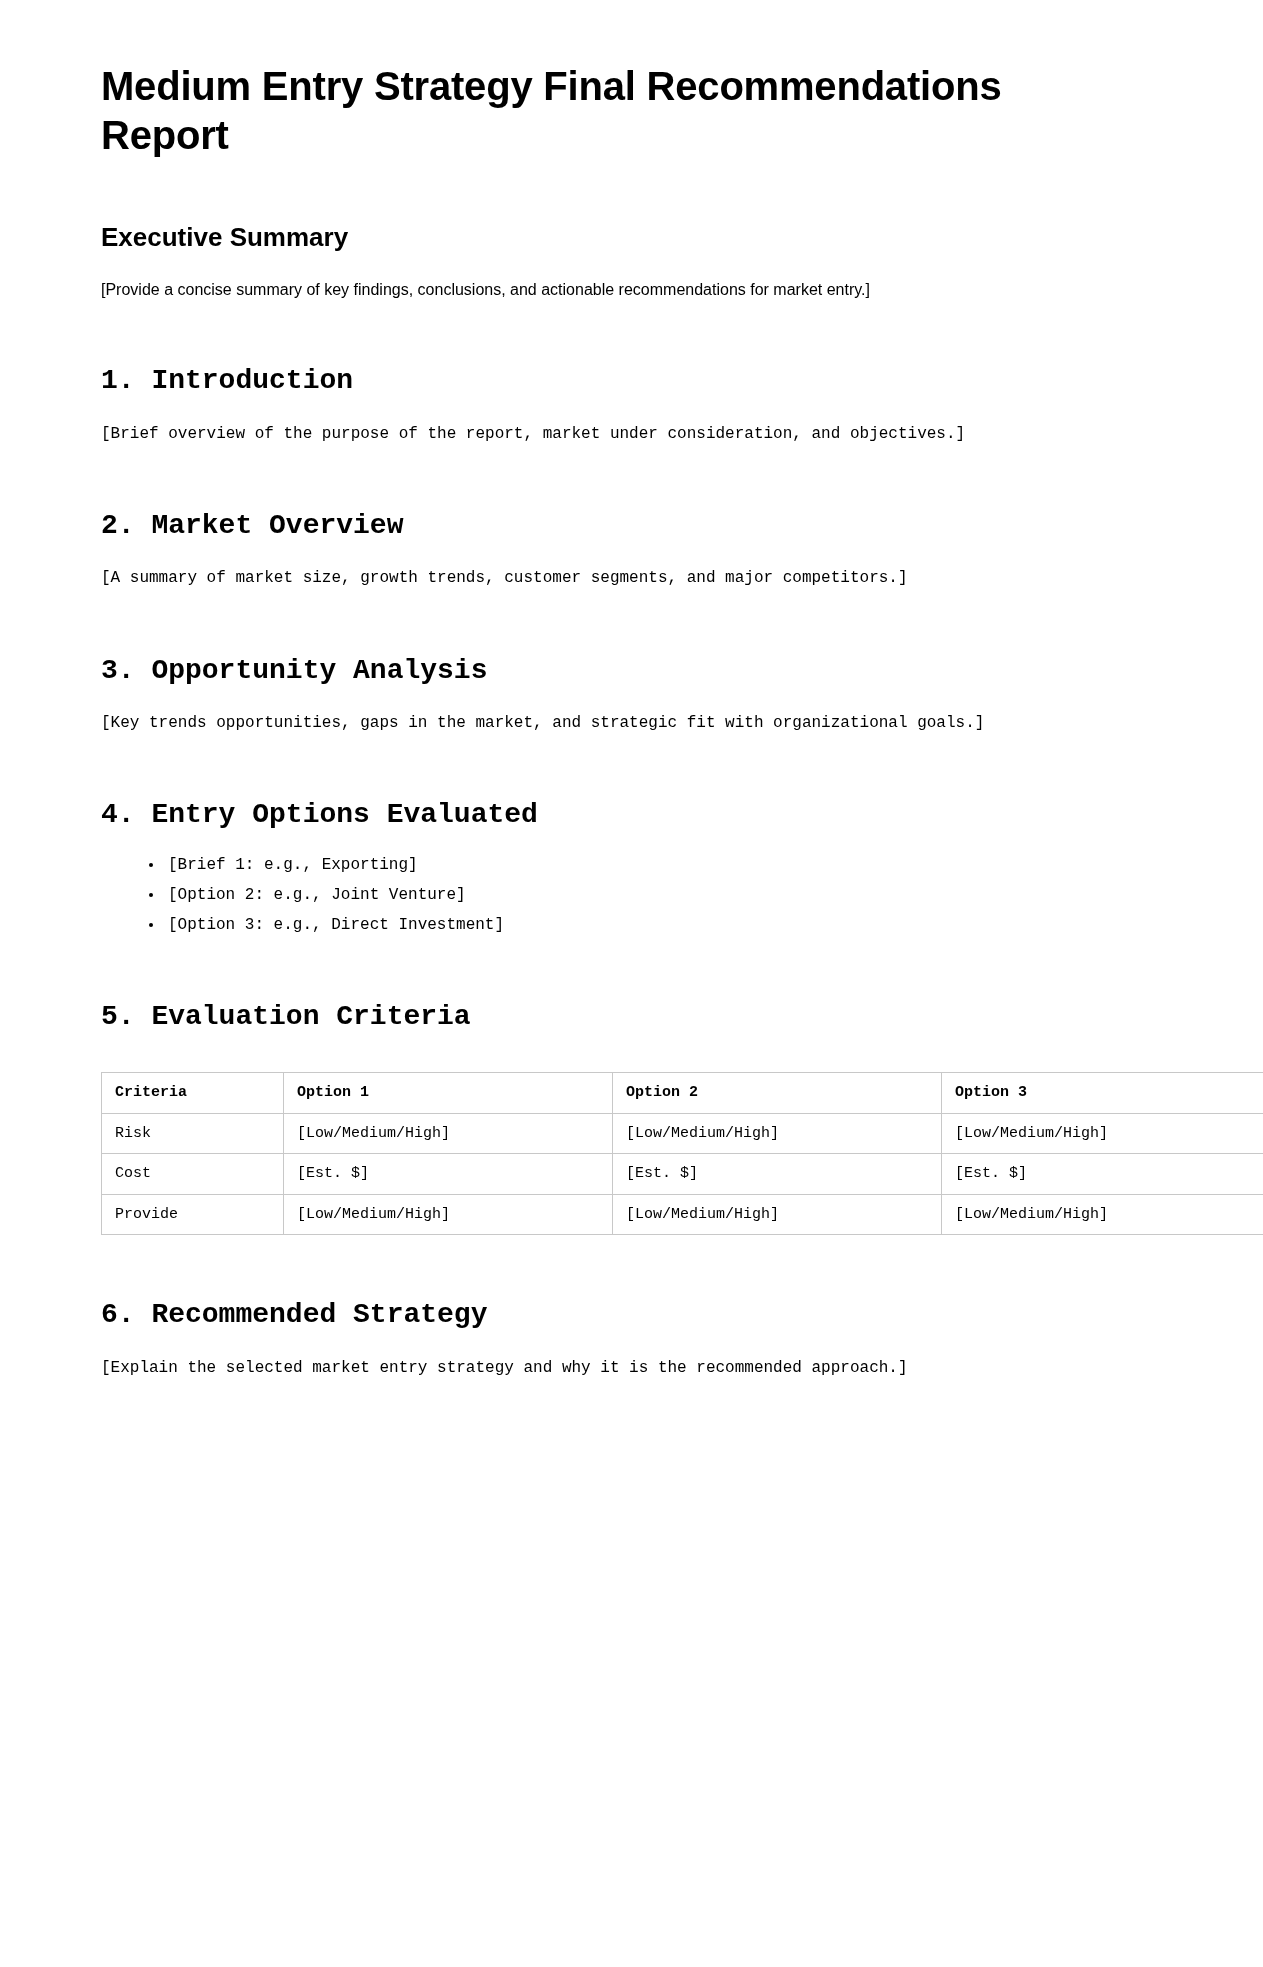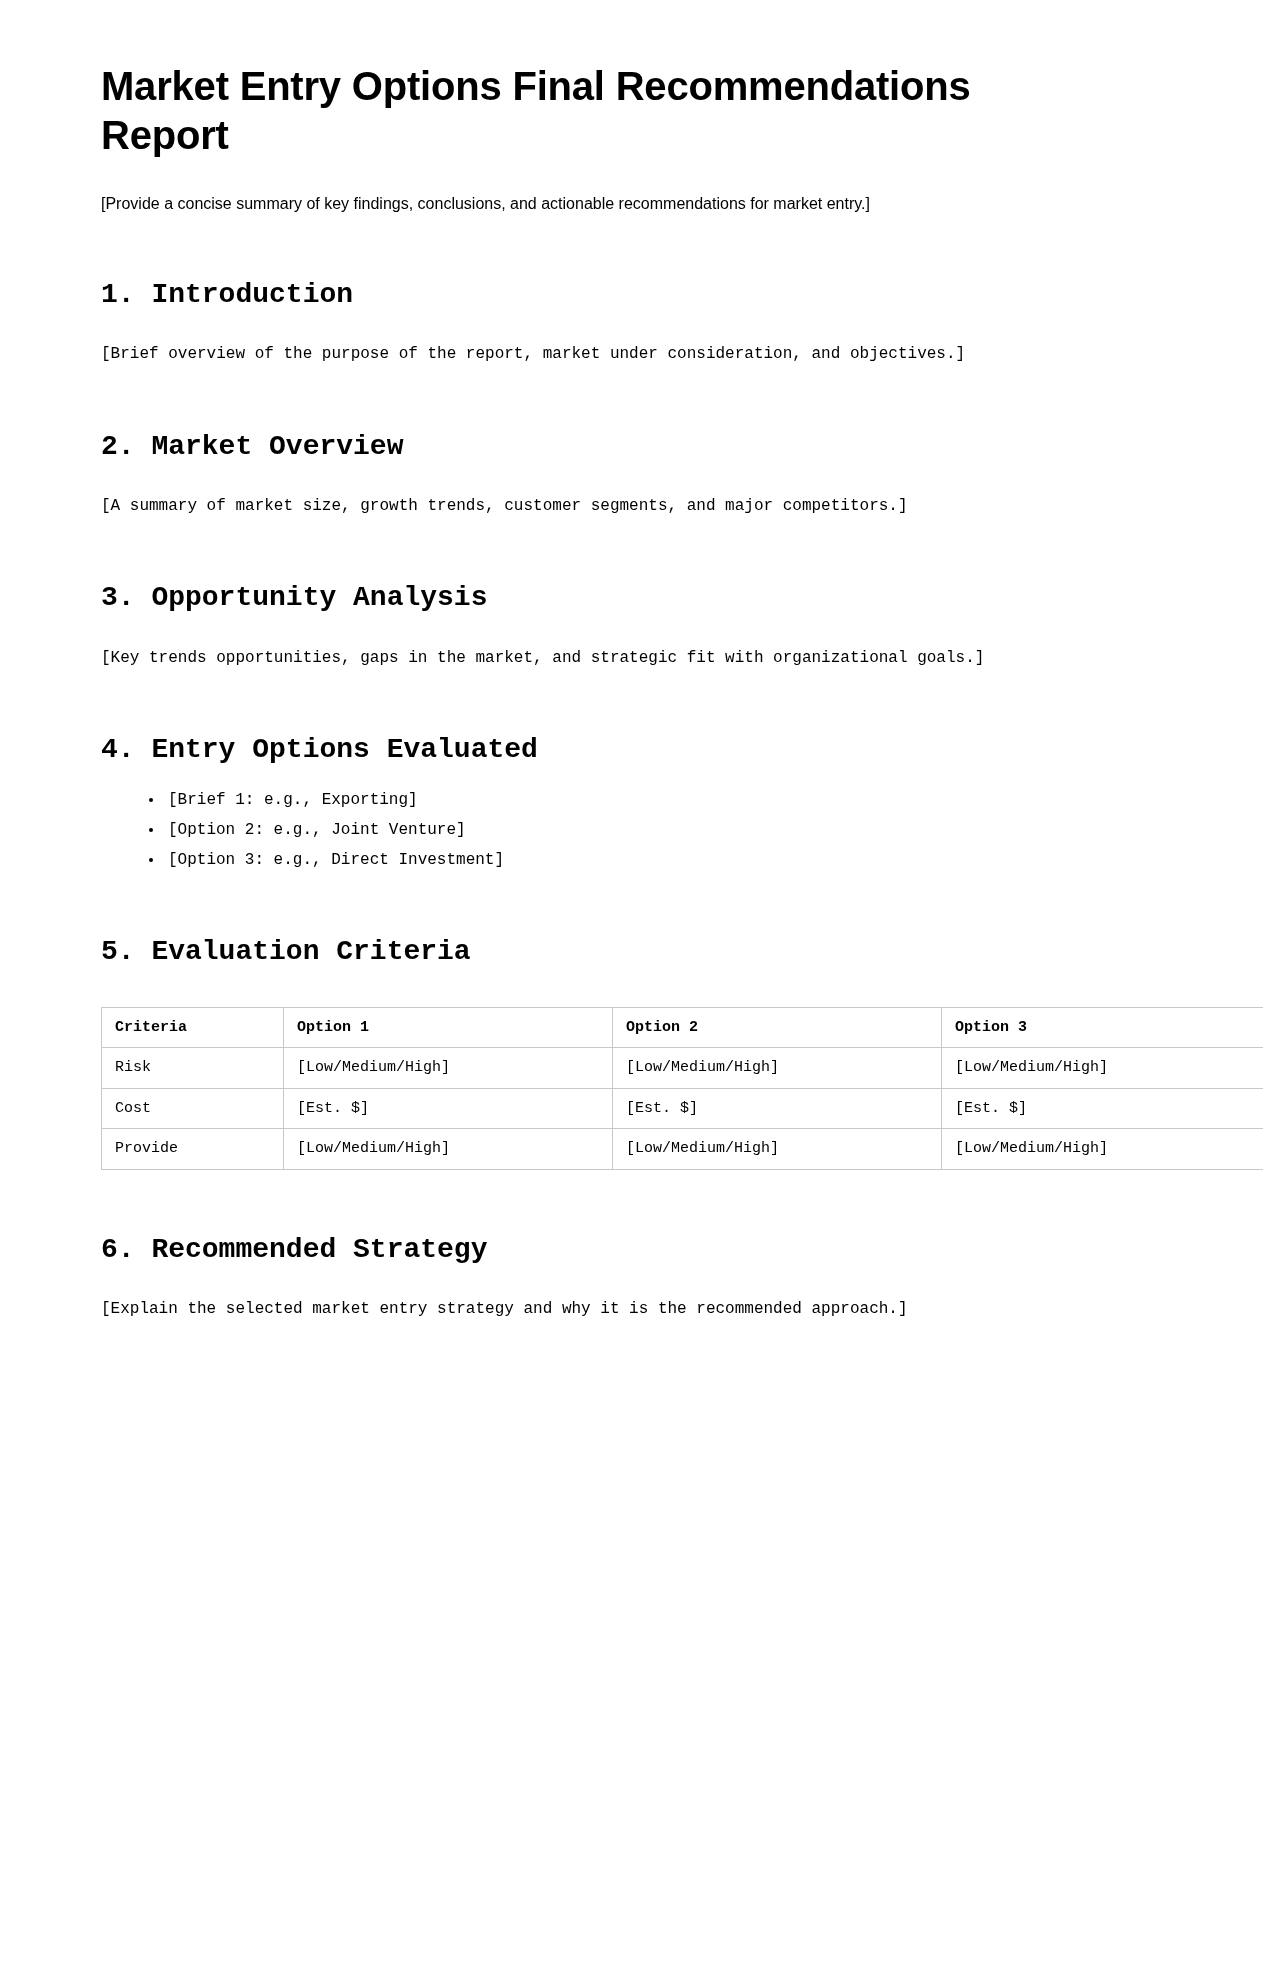--- a/index.html
+++ b/index.html
@@ -45,21 +45,21 @@
     line-height: 1.2;
     margin: 0;
   }
   .sec-block {
     margin-top: 63px;
     font-family: Liberation Mono, monospace;
   }
   .body-text {
     font-size: 16px;
     line-height: 1.45;
-    margin: 32px 0 0 0;
+    margin: 25px 0 0 0;
     font-weight: normal;
   }
   .bullet-list {
     margin: 22px 0 0 0;
     padding-left: 63px;
     list-style-type: disc;
   }
   .bullet-list li {
     font-size: 16px;
     line-height: 1.45;
@@ -92,23 +92,24 @@
     font-weight: normal;
   }
   .col-criteria { width: 155px; }
   .col-opt { width: 302px; }
 </style>
 </head>
 <body>
 
 <div class="page">
 
-  <h1 class="doc-title">Market Entry Options Final Recommendations Report</h1>
+  <h1 class="doc-title">Medium Entry Strategy Final Recommendations Report</h1>
 
   <section class="section">
+    <h2 class="h-exec">Executive Summary</h2>
     <p class="body-text">[Provide a concise summary of key findings, conclusions, and actionable recommendations for market entry.]</p>
   </section>
 
   <section class="section sec-block">
     <h2 class="h-num">1. Introduction</h2>
     <p class="body-text">[Brief overview of the purpose of the report, market under consideration, and objectives.]</p>
   </section>
 
   <section class="section sec-block">
     <h2 class="h-num">2. Market Overview</h2>

